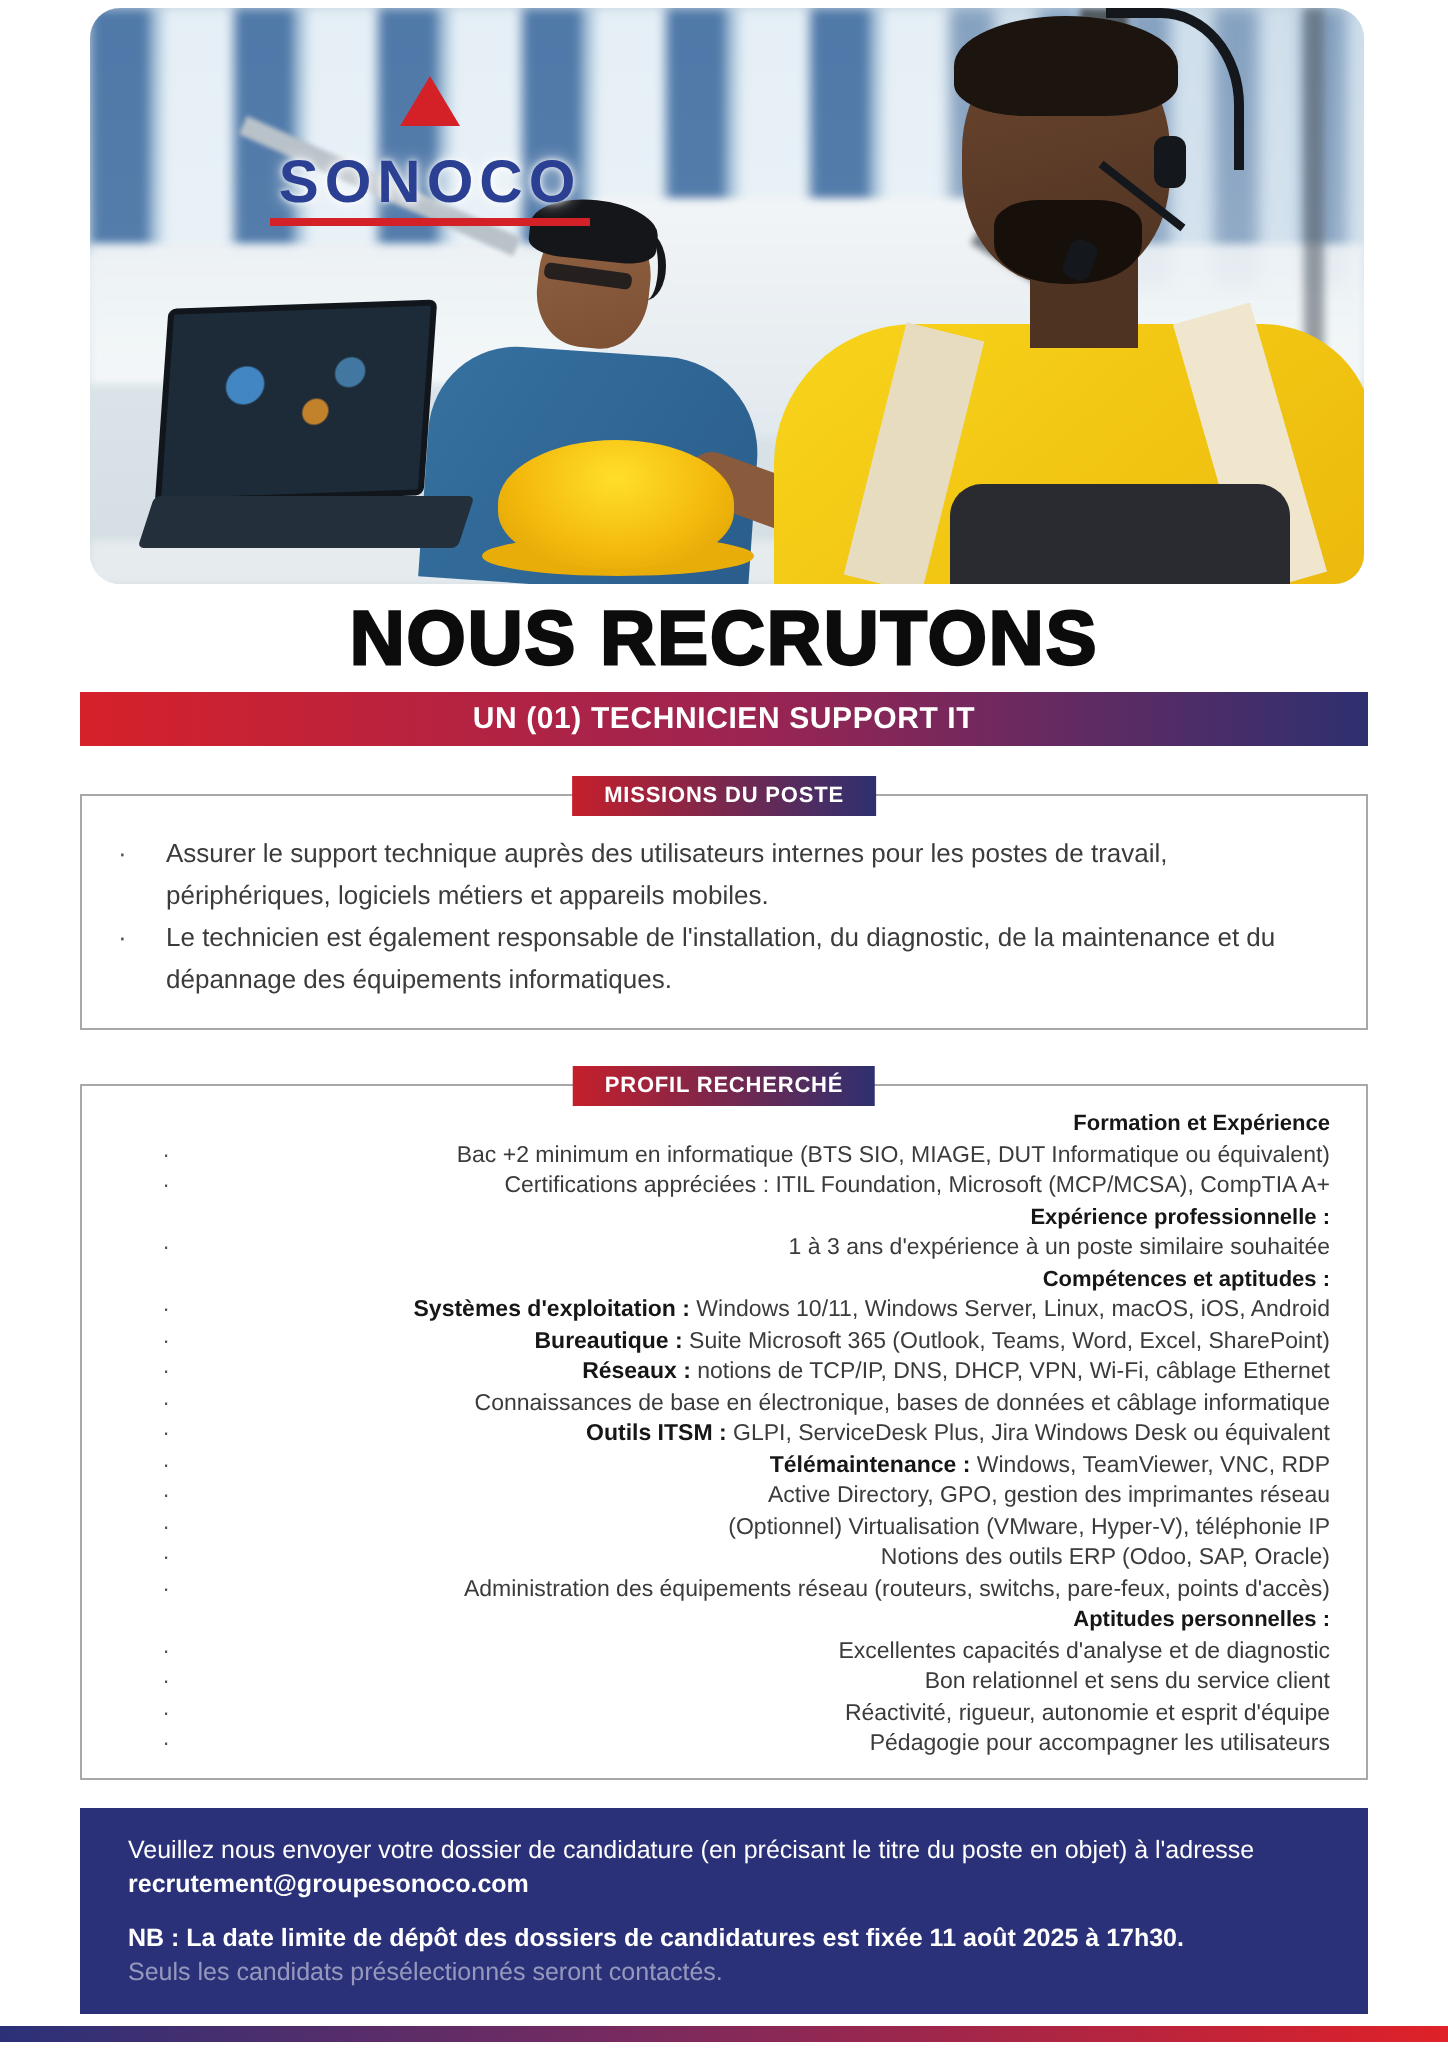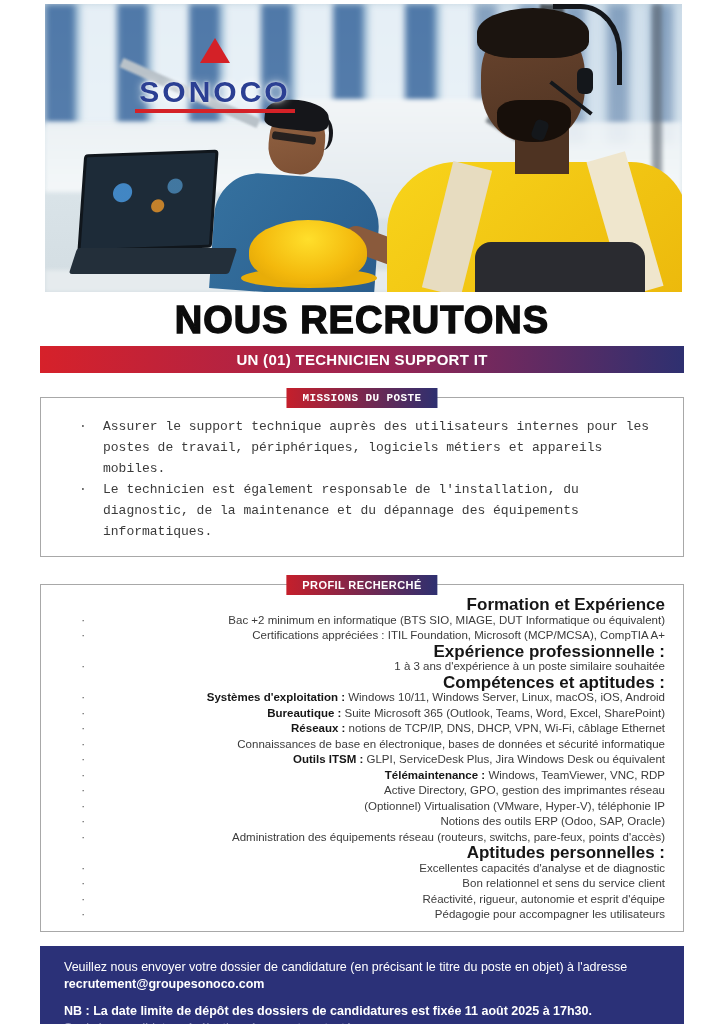--- a/index.html
+++ b/index.html
@@ -3,21 +3,21 @@
 <meta charset="utf-8">
 <style>
   html,body{margin:0;padding:0;}
   body{
     width:724px;height:1024px;overflow:hidden;background:#ffffff;
     font-family:"Liberation Sans", sans-serif;color:#3b3b3b;
     -webkit-font-smoothing:antialiased;
   }
   
   .hero{position:relative;width:637px;height:288px;margin:4px 0 0 45px;overflow:hidden;
-    background:linear-gradient(180deg,#c3d4df 0%,#dde7ec 45%,#d3dde2 100%);}
+    background:linear-gradient(180deg,#c3d4df 0%,#dde7ec 45%,#d3dde2 100%);border-radius:15px;}
   .hero *{position:absolute;}
   .hx-glass{left:0;top:0;width:430px;height:120px;
     background:repeating-linear-gradient(90deg, rgba(40,90,150,.75) 0 30px, rgba(150,185,215,.55) 30px 36px, rgba(235,243,249,.85) 36px 72px);
     filter:blur(3px);}
   .hx-glass2{left:430px;top:0;width:210px;height:140px;
     background:repeating-linear-gradient(90deg, rgba(70,110,160,.5) 0 22px, rgba(210,225,238,.8) 22px 44px);
     filter:blur(4px);}
   .hx-band{left:0;top:118px;width:100%;height:70px;background:linear-gradient(180deg,#eef3f6,#f7fafb);filter:blur(2px);opacity:.9;}
   .hx-machine{left:250px;top:95px;width:260px;height:120px;background:linear-gradient(180deg,#f2f5f7,#e2e9ee);border-radius:6px;filter:blur(2px);}
   .hx-crane{left:70px;top:84px;width:150px;height:10px;background:#b9c2c9;transform:rotate(24deg);filter:blur(1px);}
@@ -65,26 +65,26 @@
   .page-title{margin:6px 0 0 0;text-align:center;font-size:38px;line-height:44px;font-weight:900;
     color:#0c0c0c;letter-spacing:1px;-webkit-text-stroke:1.4px #0c0c0c;}
   .banner{width:644px;height:27px;margin:4px auto 0 auto;
     background:linear-gradient(90deg,#d6212a 0%,#9c2452 52%,#2e3070 100%);
     color:#fff;font-weight:bold;font-size:15px;letter-spacing:.3px;text-align:center;line-height:27px;}
   
   .section{position:relative;width:644px;margin:0 auto;border:1px solid #a8a8a8;background:#fff;box-sizing:border-box;}
   .badge{position:absolute;top:-10px;left:50%;transform:translateX(-50%);
     background:linear-gradient(90deg,#c51f2b 0%,#2e3070 100%);
     color:#fff;font-size:11px;font-weight:bold;letter-spacing:.4px;padding:4px 16px;white-space:nowrap;}
-  .missions{margin-top:24px;padding:18px 20px 14px 32px;font-family:Liberation Mono, monospace;}
+  .missions{margin-top:24px;padding:18px 20px 14px 12px;}
   .mline{display:flex;font-size:13px;line-height:21px;color:#3b3b3b;}
   .mline .dot{width:30px;padding-left:6px;box-sizing:border-box;color:#555;}
   .mline .mtext{flex:1;}
   .profil{margin-top:27px;padding:12px 18px 8px 18px;text-align:right;}
-  .pheading{font-size:17px;line-height:15.5px;font-weight:bold;color:#161616;}
+  .pheading{font-size:11px;line-height:15.5px;font-weight:bold;color:#161616;}
   .pline{display:flex;font-size:11.5px;line-height:15.5px;color:#3b3b3b;}
   .pline .dot{width:26px;padding-left:5px;box-sizing:border-box;color:#555;}
   .pline .ptext{flex:1;}
   .pline b{font-weight:bold;color:#161616;}
   
   .footer-box{width:644px;margin:14px auto 0 auto;background:#2b3178;color:#fff;
     box-sizing:border-box;padding:13px 24px 12px 24px;font-size:12.5px;line-height:17px;}
   .footer-email{font-weight:bold;color:#fff;text-decoration:none;display:inline-block;}
   .footer-nb{font-weight:bold;margin-top:10px;}
   .footer-note{text-align:left;color:rgba(255,255,255,.5);}
@@ -177,21 +177,21 @@
   <div class="pline">
       <span class="dot">·</span>
       <span class="ptext"><b>Bureautique :</b><span> Suite Microsoft 365 (Outlook, Teams, Word, Excel, SharePoint)</span></span>
     </div>
   <div class="pline">
       <span class="dot">·</span>
       <span class="ptext"><b>Réseaux :</b><span> notions de TCP/IP, DNS, DHCP, VPN, Wi-Fi, câblage Ethernet</span></span>
     </div>
   <div class="pline">
       <span class="dot">·</span>
-      <span class="ptext"><b></b><span>Connaissances de base en électronique, bases de données et sécurité informatique</span></span>
+      <span class="ptext"><b></b><span>Connaissances de base en électronique, bases de données et câblage informatique</span></span>
     </div>
   <div class="pline">
       <span class="dot">·</span>
       <span class="ptext"><b>Outils ITSM :</b><span> GLPI, ServiceDesk Plus, Jira Windows Desk ou équivalent</span></span>
     </div>
   <div class="pline">
       <span class="dot">·</span>
       <span class="ptext"><b>Télémaintenance :</b><span> Windows, TeamViewer, VNC, RDP</span></span>
     </div>
   <div class="pline">

